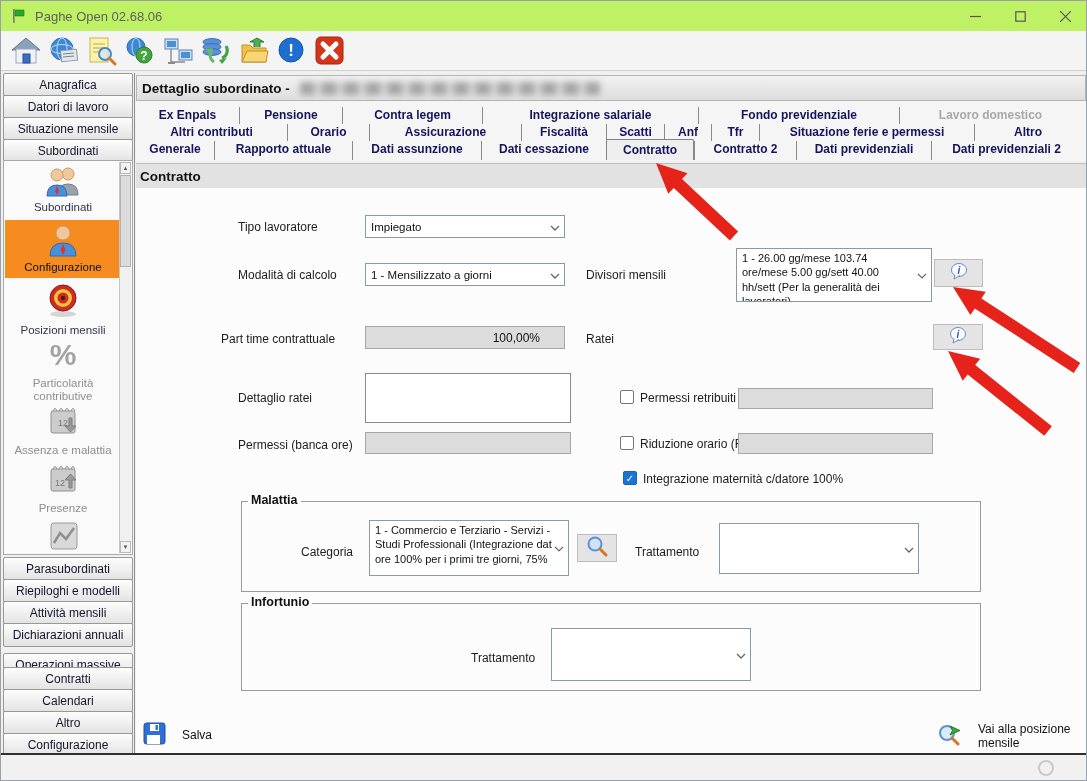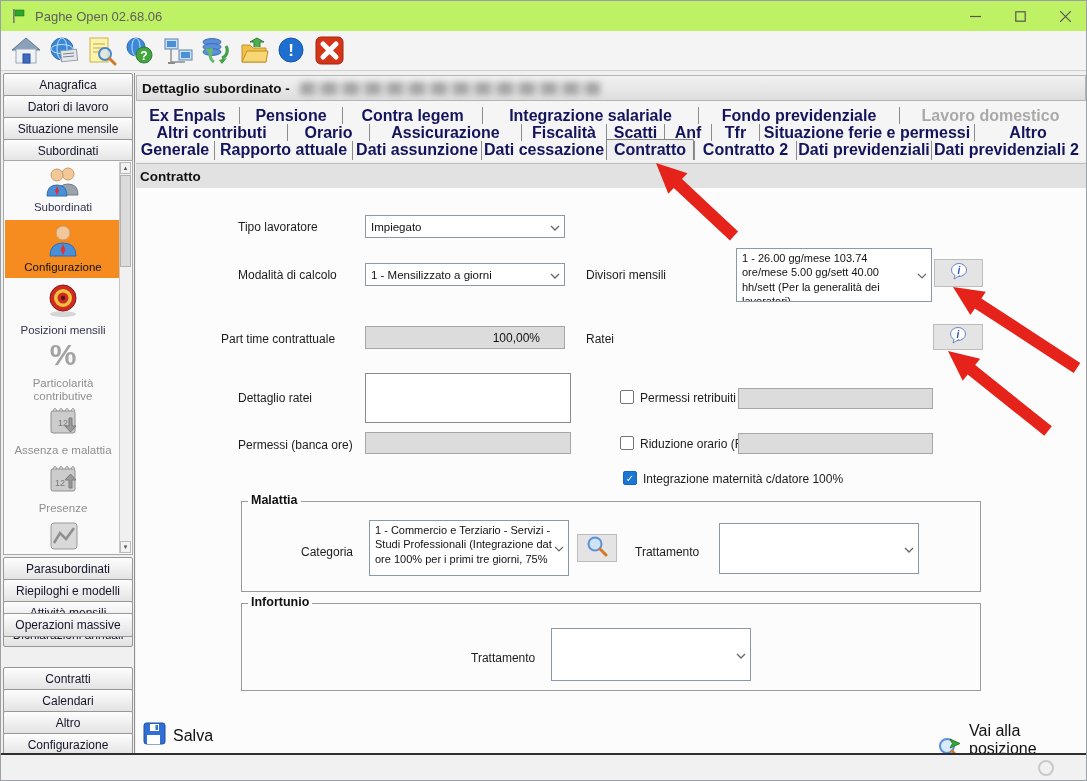--- a/index.html
+++ b/index.html
@@ -26,21 +26,21 @@
   .vs-arrow{position:absolute;left:0;width:11px;height:12px;background:#f2f2f2;border:1px solid #b9b9b9;font-size:6px;color:#555;display:flex;align-items:center;justify-content:center;}
   .vs-thumb{position:absolute;left:0;top:13px;width:11px;height:92px;background:#dcdcdc;border:1px solid #b0b0b0;}
 
   
   .main-header{position:absolute;left:135px;top:74px;width:950px;height:26px;background:linear-gradient(#f1f1f1,#dedede);border:1px solid #b5b5b5;display:flex;align-items:center;}
   .main-header .hd{font-weight:bold;font-size:13.5px;color:#111;margin-left:5px;white-space:nowrap;}
   .redacted{margin-left:10px;width:300px;height:13px;background:repeating-linear-gradient(90deg,#8f8f8f 0 14px,#c9c9c9 14px 22px);filter:blur(3px);opacity:.75;border-radius:2px;}
 
   
   .tabrow{position:absolute;left:135px;width:950px;height:17px;display:flex;}
-  .tab{flex:0 0 auto;font-weight:bold;font-size:16px;color:#14145c;text-align:center;line-height:17px;border-left:1px solid #8c8c8c;white-space:nowrap;overflow:hidden;}
+  .tab{flex:0 0 auto;font-weight:bold;font-size:12px;color:#14145c;text-align:center;line-height:17px;border-left:1px solid #8c8c8c;white-space:nowrap;overflow:hidden;}
   .tab.first{border-left:none;}
   .tab.disabled{color:#a9a9a9;}
   .tab.active{background:#efefef;border:1px solid #848484;border-bottom:none;position:relative;top:-2px;height:21px;line-height:20px;z-index:5;border-radius:2px 2px 0 0;}
 
   
   .section-band{position:absolute;left:135px;top:162px;width:950px;height:25px;background:#e2e2e2;border-top:1px solid #bdbdbd;display:flex;align-items:center;}
   .section-band span{font-weight:bold;font-size:13.5px;color:#111;margin-left:4px;}
   .form-area{position:absolute;left:135px;top:187px;width:950px;height:565px;background:#fcfcfc;}
   .flabel{position:absolute;font-size:12px;color:#1c1c1c;white-space:nowrap;}
   .combo{position:absolute;background:#fff;border:1px solid #8a99a8;font-size:11.5px;color:#111;overflow:hidden;}
@@ -50,21 +50,21 @@
   .dfield{position:absolute;background:#dcdcdc;border:1px solid #a6a6a6;}
   .dfield.amount{display:flex;align-items:center;justify-content:flex-end;padding-right:24px;font-size:12px;color:#111;}
   .textarea{position:absolute;background:#fff;border:1px solid #8a8a8a;}
   .chk{position:absolute;width:14px;height:14px;border:1px solid #767676;border-radius:2px;background:#fff;}
   .chk.checked{background:#1976d2;border-color:#1565c0;color:#fff;font-size:10px;line-height:13px;text-align:center;}
   .btn-gray{position:absolute;background:#e4e4e4;border:1px solid #bdbdbd;display:flex;align-items:center;justify-content:center;}
   .groupbox{position:absolute;border:1px solid #9a9a9a;}
   .groupbox .legend{position:absolute;top:-9px;left:6px;background:#fcfcfc;padding:0 3px;font-weight:bold;font-size:12.5px;color:#111;}
 
   
-  .footer-item{position:absolute;display:flex;align-items:center;gap:7px;font-size:16px;color:#111;}
+  .footer-item{position:absolute;display:flex;align-items:center;gap:16px;font-size:12px;color:#111;}
   .dark-line{position:absolute;left:0;top:752px;width:1087px;height:2px;background:#2f2f2f;}
   .statusbar{position:absolute;left:0;top:754px;width:1087px;height:27px;background:#f1f1f1;}
   .status-circle{position:absolute;right:34px;top:5px;width:16px;height:16px;border:2px solid #c9c9c9;border-radius:50%;}
 
   .vsep{position:absolute;left:133px;top:72px;width:1px;height:680px;background:#8f8f8f;}
   .arrows{position:absolute;left:0;top:0;width:1087px;height:781px;pointer-events:none;z-index:50;}
 </style>
 </head>
 <body>
 
@@ -245,21 +245,21 @@
       <div class="vs-arrow" style="top:0;">▲</div>
       <div class="vs-thumb"></div>
       <div class="vs-arrow" style="bottom:0;">▼</div>
     </div>
   </div>
 
   <div class="side-btn" style="top:556px;">Parasubordinati</div>
   <div class="side-btn" style="top:578px;">Riepiloghi e modelli</div>
   <div class="side-btn" style="top:600px;">Attività mensili</div>
   <div class="side-btn" style="top:622px;">Dichiarazioni annuali</div>
-  <div class="side-btn" style="top:612px;">Operazioni massive</div>
+  <div class="side-btn" style="top:652px;">Operazioni massive</div>
   <div class="side-btn" style="top:666px;">Contratti</div>
   <div class="side-btn" style="top:688px;">Calendari</div>
   <div class="side-btn" style="top:710px;">Altro</div>
   <div class="side-btn" style="top:732px;">Configurazione</div>
 
   <div class="main-header">
     <span class="hd">Dettaglio subordinato -</span>
     <span class="redacted"></span>
   </div>
 

